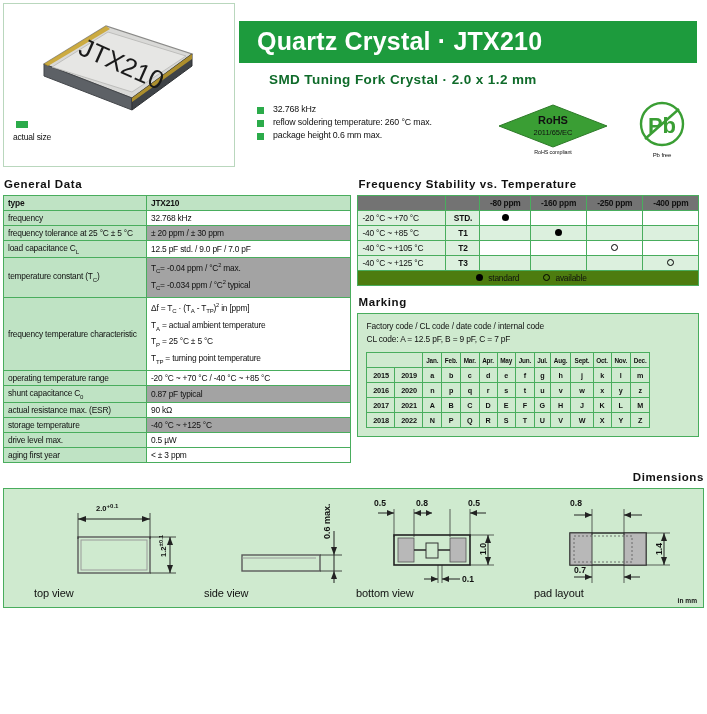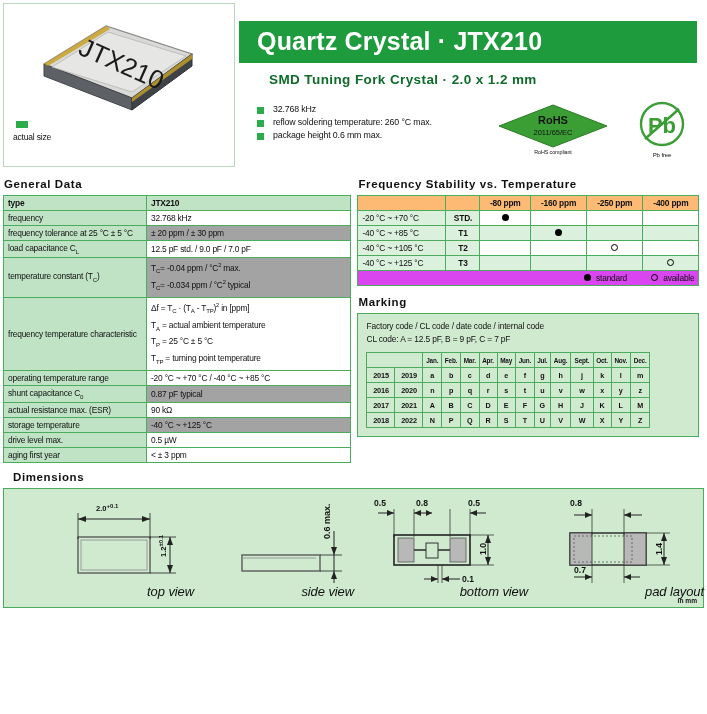--- a/index.html
+++ b/index.html
@@ -74,25 +74,25 @@
   .lbl { background: #bfe3c4; width: 143px; }
   .val { background: #ffffff; }
   .val.alt { background: #a3a3a3; }
   .val.hdr { background: #bfe3c4; font-weight: bold; }
   .lbl b { font-weight: bold; }
   .frm { line-height: 1.85; }
   
   .fs td { text-align: center; }
   .fs td.rng { text-align: left; background: #dcf0de; width: 88px; }
   .fs td.code { width: 34px; background: #dcf0de; font-weight: bold; }
-  .fs td.hd { background: #fdba74; font-weight: bold; }
+  .fs td.hd { background: #737373; font-weight: bold; }
   .fs tr.r-w td.c { background: #ffffff; }
   .fs tr.r-g td.c { background: #dcf0de; }
   .fs td.legend {
-    background: #d946ef; text-align: right; font-weight: normal;
+    background: #4d7c0f; text-align: center; font-weight: normal;
   }
   .dot { display: inline-block; width: 7px; height: 7px; border-radius: 50%; background: #000; }
   .ring { display: inline-block; width: 7px; height: 7px; border-radius: 50%; border: 1.2px solid #000; background: transparent; box-sizing: border-box; }
   
   .mk-box {
     border: 1px solid #49ad5d; background: #cfeacf;
     padding: 6px 8px 8px 8px;
   }
   .mk-note { font-size: 8.4px; line-height: 1.55; letter-spacing: -.15px; }
   .mk { margin-top: 6px; background: #cfeacf; }
@@ -102,22 +102,22 @@
   }
   .mk td.mo { font-size: 6.4px; }
   .mk td.yr { font-size: 7.4px; width: 28px; }
   .mk td.blank { background: #cfeacf; }
   
   .dim-box {
     border: 1px solid #49ad5d; background: #cfeacf;
     width: 701px; height: 120px; position: relative;
   }
   .view-label {
-    position: absolute; bottom: 8px; font-size: 13px;
-    text-align: right; letter-spacing: -.1px; font-style: italic;
+    position: absolute; bottom: 8px; font-size: 11px;
+    text-align: left; letter-spacing: -.1px;
   }
   .inmm {
     position: absolute; right: 6px; bottom: 3px;
     font-size: 6.6px; font-weight: bold;
   }
   .dl { font-size: 7.6px; font-weight: bold; }
   sub { font-size: .72em; }
   sup { font-size: .68em; }
 </style>
 </head>
@@ -387,21 +387,21 @@
           <td>Y</td>
           <td>Z</td>
         </tr>
       </tbody>
         </table>
     </div>
   </div>
 </div>
 
 <div style="padding:0 3px; margin-top:8px;">
-  <div class="sec-title" style="margin:0 0 5px 10px;">Dimensions</div>
+  <div class="sec-title" style="margin:0 0 5px 1px;text-align:right;">Dimensions</div>
 
   <div class="dim-box">
 
     <svg style="position:absolute; left:30px; top:6px;" width="160" height="92">
       <rect x="44" y="42" width="72" height="36" fill="none" stroke="#5a5a5a" stroke-width="1.4"></rect>
       <rect x="47" y="45" width="66" height="30" fill="none" stroke="#9a9a9a" stroke-width="1"></rect>
       <line x1="44" y1="18" x2="44" y2="44" stroke="#222" stroke-width=".8"></line>
       <line x1="116" y1="18" x2="116" y2="44" stroke="#222" stroke-width=".8"></line>
       <line x1="44" y1="24" x2="116" y2="24" stroke="#222" stroke-width="1"></line>
       <polygon points="44,24 52,21 52,27" fill="#222"></polygon>

